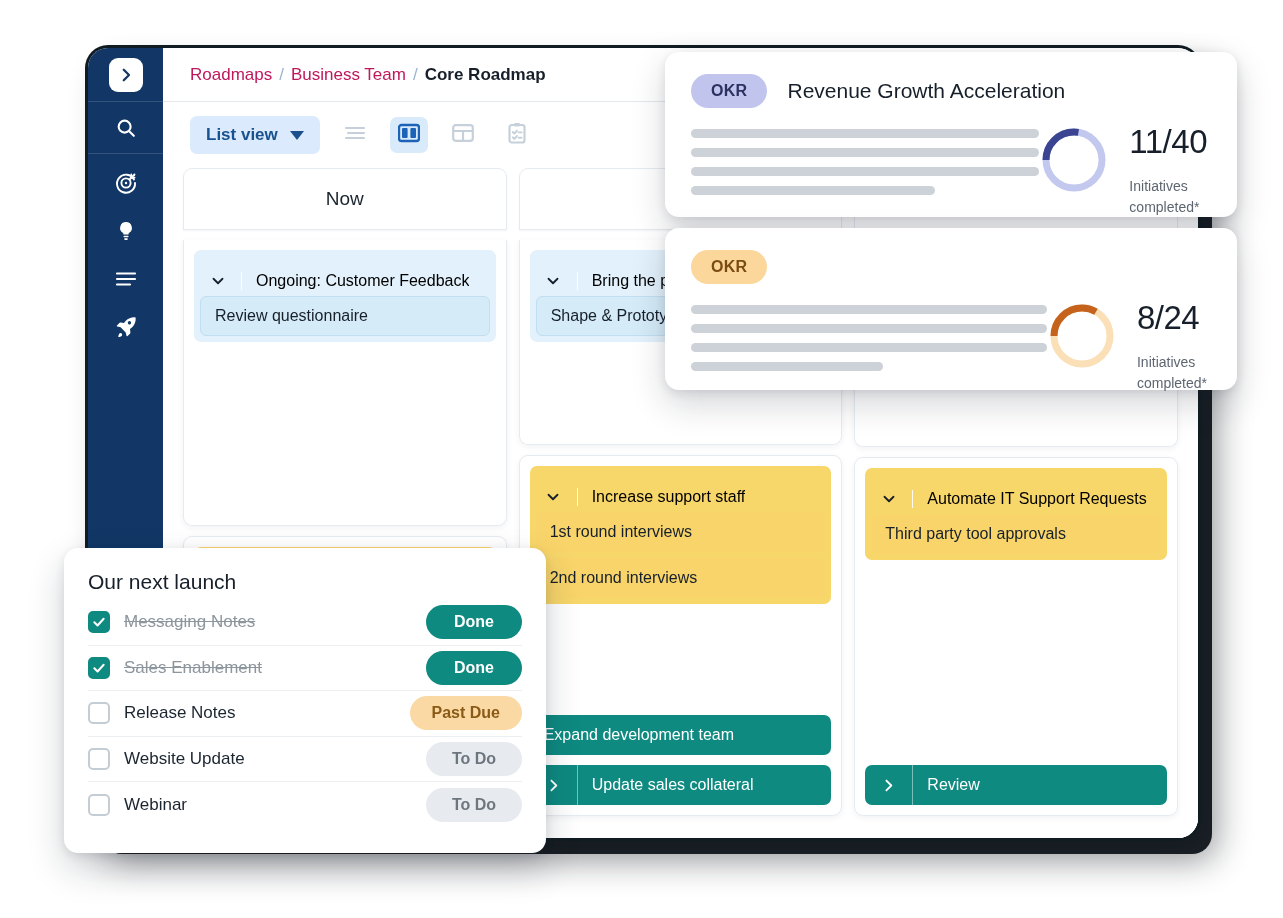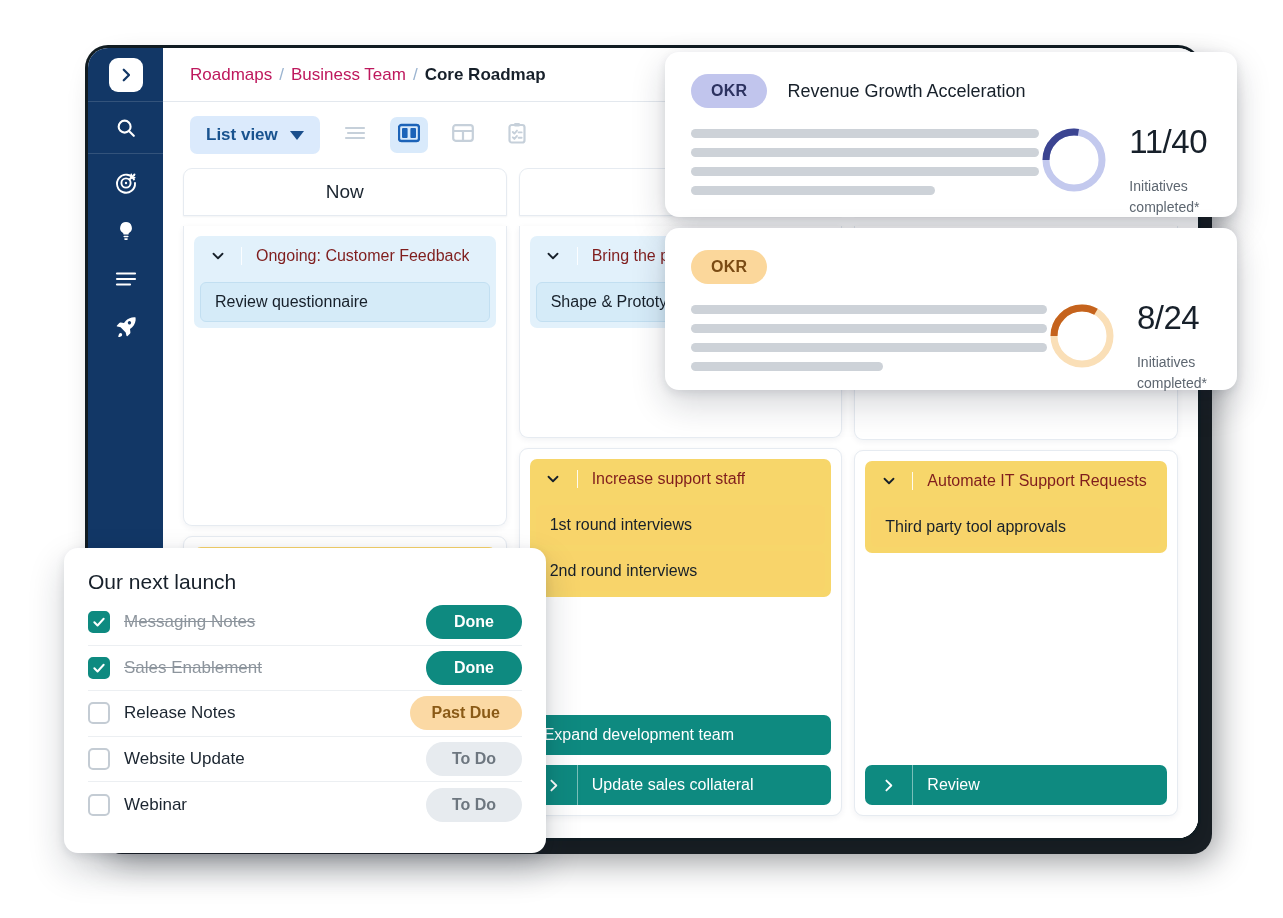--- a/index.html
+++ b/index.html
@@ -98,21 +98,21 @@
     display: flex; gap: 12px;
     padding: 0 20px 22px 20px;
     background: #ffffff;
     min-height: 0;
   }
   .col { flex: 1 1 0; min-width: 0; display: flex; flex-direction: column; gap: 10px; }
   .col-head {
     background: #fff;
     border: 1px solid #e6ebf1;
     border-radius: 9px 9px 0 0;
-    height: 48px;
+    height: 62px;
     display: flex; align-items: center; justify-content: center;
     font-size: 19px; color: #1b2530;
     box-shadow: 0 1px 2px rgba(25,40,60,.05);
   }
   .col-body {
     background: #fff;
     border: 1px solid #e6ebf1;
     border-top: none;
     border-radius: 0 0 9px 9px;
     flex: 1 1 auto;
@@ -129,23 +129,23 @@
     box-shadow: 0 2px 6px rgba(25,40,60,.06);
     display: flex; flex-direction: column; gap: 10px;
   }
   .col-lower.grow { flex: 1 1 auto; }
 
   
   .group { border-radius: 7px; overflow: hidden; }
   .group.blue { background: #e2f1fb; }
   .group.yellow { background: #f7d66a; }
   .group-head {
-    display: flex; align-items: center;
+    display: flex; align-items: flex-end;
     height: 40px;
-    font-size: 16px; color: #7f1d1d;
+    font-size: 16px; color: #000000;
   }
   .group-head .chev {
     width: 48px; display: flex; align-items: center; justify-content: center;
     border-right: 1px solid rgba(255,255,255,0.85);
     cursor: pointer;
   }
   .group.yellow .group-head .chev { border-right: 1px solid rgba(255,255,255,0.9); }
   .group-head .gtitle { display: flex; align-items: center; padding-left: 14px; font-weight: 500; overflow: hidden; white-space: nowrap; }
   .child {
     margin: 6px;
@@ -197,21 +197,21 @@
   #okr-1 { left: 665px; top: 52px; width: 572px; height: 165px; }
   #okr-2 { left: 665px; top: 228px; width: 572px; height: 162px; }
   .okr-head { display: flex; align-items: center; gap: 20px; }
   .okr-badge {
     font-size: 16px; font-weight: 600;
     padding: 8px 20px; border-radius: 999px;
     letter-spacing: .3px;
   }
   .okr-badge.purple { background: #c1c5ed; color: #2c3260; }
   .okr-badge.orange { background: #fbd79b; color: #7a4b14; }
-  .okr-title { font-size: 18px; color: #17202a; }
+  .okr-title { font-size: 21px; color: #17202a; }
   .okr-body { display: flex; align-items: flex-start; margin-top: 17px; }
   .skeleton { flex: 1 1 auto; display: flex; flex-direction: column; gap: 10px; padding-top: 4px; }
   .sk-bar { height: 9px; border-radius: 5px; background: #cdd2d8; }
   .okr-metric { display: flex; align-items: flex-start; gap: 20px; padding-right: 4px; }
   .donut { width: 70px; height: 70px; position: relative; flex: 0 0 70px; }
   .donut svg { transform: rotate(-90deg); }
   .metric-text { display: flex; flex-direction: column; }
   .metric-num { font-size: 33px; color: #17202a; line-height: 1.05; letter-spacing: -.5px; }
   .metric-sub { font-size: 14px; color: #5d6670; line-height: 1.5; margin-top: 16px; }
 

